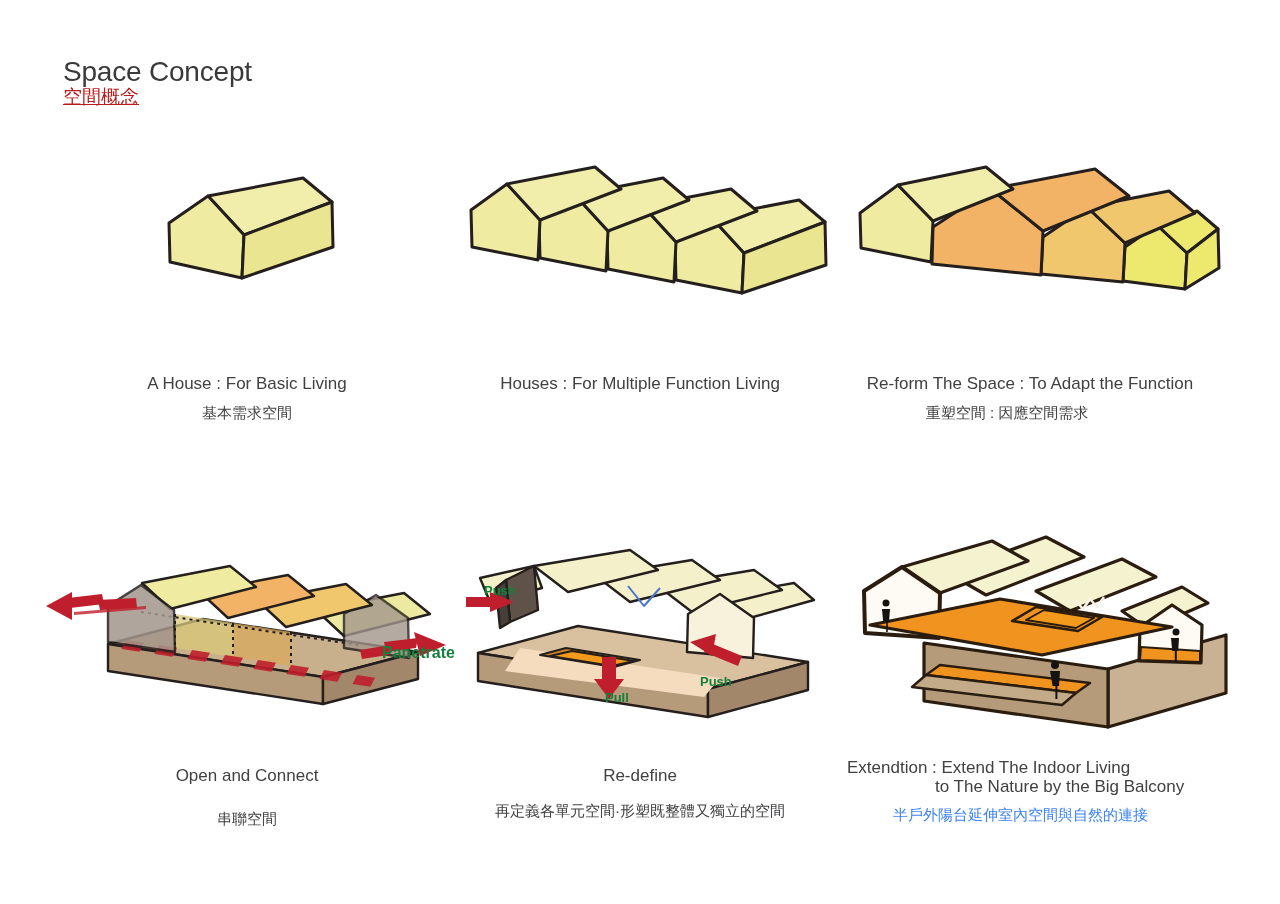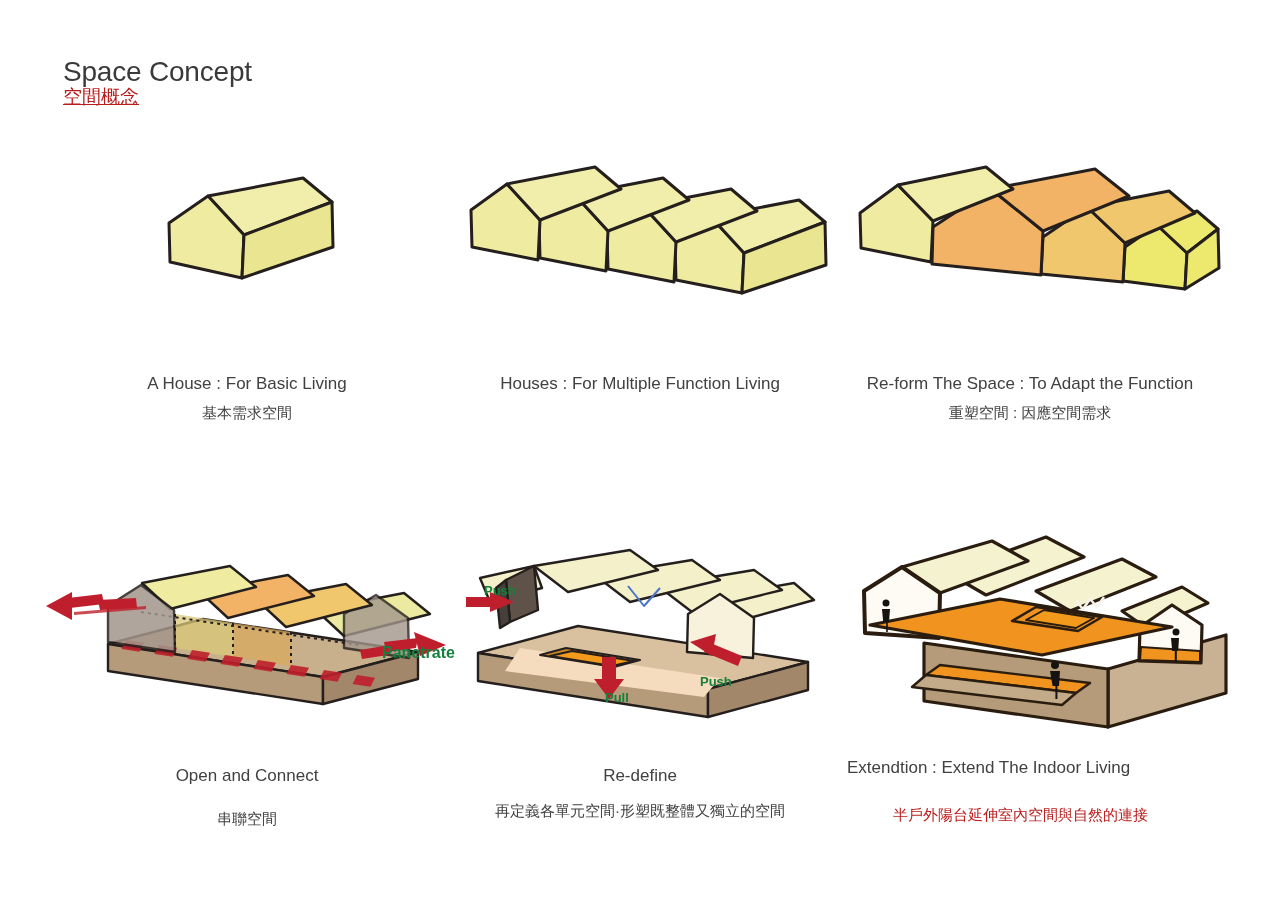--- a/index.html
+++ b/index.html
@@ -9,28 +9,28 @@
   .title-en{left:63px;top:56px;font-size:28px;letter-spacing:-0.2px;color:#3a3a3a;}
   .title-zh{left:63px;top:84px;font-size:19px;color:#b91c1c;text-decoration:underline;}
   .cap{position:absolute;text-align:center;color:#414042;}
   .cap-en{font-size:17px;}
   .cap-zh{font-size:15px;}
   .cap1en{left:97px;width:300px;top:374px;}
   .cap1zh{left:97px;width:300px;top:404px;}
   .cap2en{left:440px;width:400px;top:374px;}
   .cap2zh{left:440px;width:400px;top:404px;}
   .cap3en{left:826px;width:408px;top:374px;}
-  .cap3zh{left:826px;width:408px;top:404px;}
+  .cap3zh{left:803px;width:408px;top:404px;}
   .cap4en{left:97px;width:300px;top:766px;}
   .cap4zh{left:97px;width:300px;top:810px;}
   .cap5en{left:440px;width:400px;top:766px;}
   .cap5zh{left:440px;width:400px;top:802px;}
   .cap6l1{position:absolute;left:847px;top:758px;font-size:17px;color:#414042;}
   .cap6l2{position:absolute;left:935px;top:777px;font-size:17px;color:#414042;}
-  .cap6zh{position:absolute;left:893px;top:806px;font-size:15px;color:#b91c1c;}
+  .cap6zh{position:absolute;left:893px;top:806px;font-size:15px;color:#3b82f6;}
   .diag-label{position:absolute;color:#15803d;font-weight:600;margin-left:16px;}
   .lbl-panetrate{left:366px;top:644px;font-size:16px;}
   .lbl-push1{left:468px;top:583px;font-size:13px;}
   .lbl-pull{left:589px;top:690px;font-size:13px;}
   .lbl-push2{left:684px;top:674px;font-size:13px;}
   svg{position:absolute;overflow:visible;}
   .svg1{left:150px;top:162px;}
   .svg2{left:455px;top:148px;}
   .svg3{left:845px;top:145px;}
   .svg4{left:38px;top:548px;}
@@ -192,15 +192,16 @@
   <div class="cap cap-en cap1en">A House : For Basic Living</div>
   <div class="cap cap-zh cap1zh">基本需求空間</div>
   <div class="cap cap-en cap2en">Houses : For Multiple Function Living</div>
   <div class="cap cap-en cap3en">Re-form The Space : To Adapt the Function</div>
   <div class="cap cap-zh cap3zh">重塑空間 : 因應空間需求</div>
   <div class="cap cap-en cap4en">Open and Connect</div>
   <div class="cap cap-zh cap4zh">串聯空間</div>
   <div class="cap cap-en cap5en">Re-define</div>
   <div class="cap cap-zh cap5zh">再定義各單元空間·形塑既整體又獨立的空間</div>
   <div class="cap6l1">Extendtion : Extend The Indoor Living</div>
+  <div class="cap6l2">to The Nature by the Big Balcony</div>
   <div class="cap6zh">半戶外陽台延伸室內空間與自然的連接</div>
 
 </div>
 
 </body></html>

